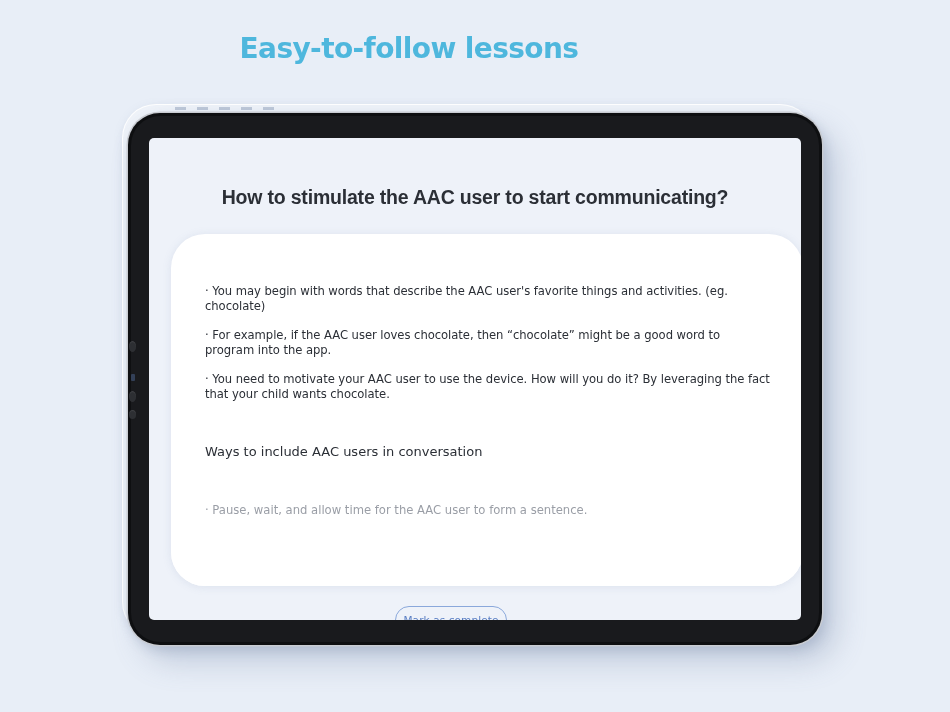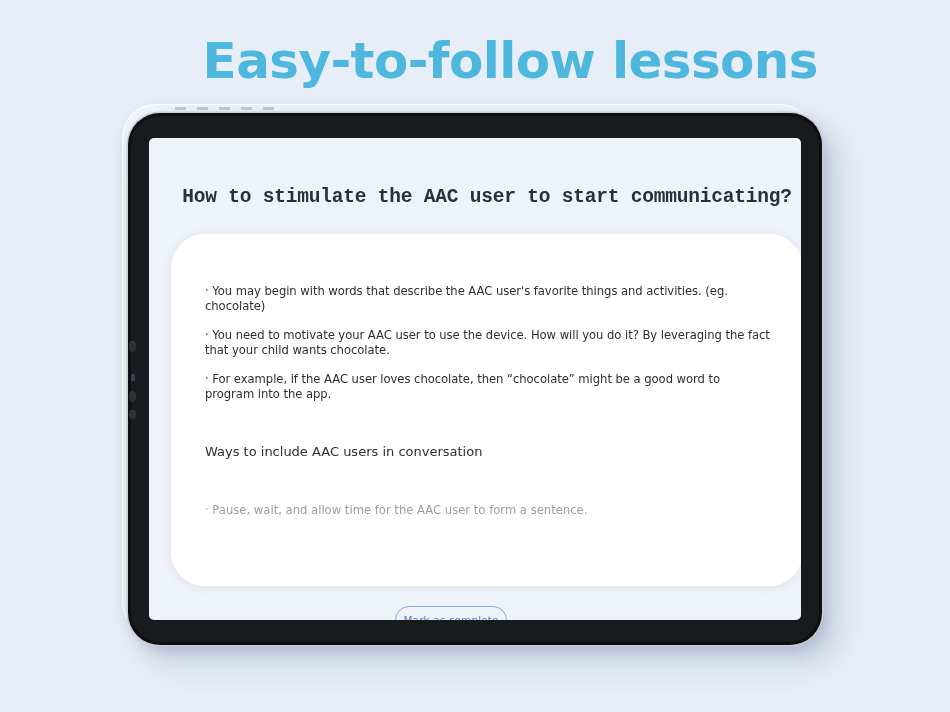--- a/index.html
+++ b/index.html
@@ -14,22 +14,22 @@
     overflow: hidden;
     position: relative;
   }
 
   
   .page-headline {
     position: absolute;
     top: 32px;
     left: 0;
     width: 818px;
-    text-align: right;
-    font-size: 50px;
+    text-align: center;
+    font-size: 28px;
     font-weight: bold;
     letter-spacing: -0.6px;
     color: #4eb7dd;
     font-family: "DejaVu Sans", sans-serif;
   }
 
   
   .ghost-device {
     position: absolute;
     left: 122px;
@@ -107,28 +107,28 @@
     width: 652px;
     height: 482px;
     background: #eef2f9;
     border-radius: 5px;
     overflow: hidden;
   }
 
   .lesson-title {
     position: absolute;
     top: 48px;
-    left: 12px;
+    left: 0;
     width: 652px;
     text-align: center;
     font-size: 19.5px;
     font-weight: bold;
     color: #2b2f36;
     letter-spacing: -0.2px;
-    font-family: Liberation Mono, monospace;
+    font-family: Liberation Sans, sans-serif;
   }
 
   
   .content-card {
     position: absolute;
     left: 22px;
     top: 96px;
     width: 632px;
     height: 352px;
     background: #ffffff;
@@ -213,22 +213,22 @@
   <div class="side-button b2"></div>
   <div class="side-button b3"></div>
 
   <div class="screen">
 
     <div class="lesson-title">How to stimulate the AAC user to start communicating?</div>
 
     <div class="content-card">
       <div class="card-body">
         <div class="bullet-line">· You may begin with words that describe the AAC user's favorite things and activities. (eg. chocolate)</div>
+        <div class="bullet-line">· For example, if the AAC user loves chocolate, then “chocolate” might be a good word to program into the app.</div>
         <div class="bullet-line">· You need to motivate your AAC user to use the device. How will you do it? By leveraging the fact that your child wants chocolate.</div>
-        <div class="bullet-line">· For example, if the AAC user loves chocolate, then “chocolate” might be a good word to program into the app.</div>
 
         <div class="section-label">Ways to include AAC users in conversation</div>
 
         <div class="faded-line">· Pause, wait, and allow time for the AAC user to form a sentence.</div>
       </div>
       <div class="card-fade"></div>
     </div>
 
     <button class="complete-button">Mark as complete</button>
 

